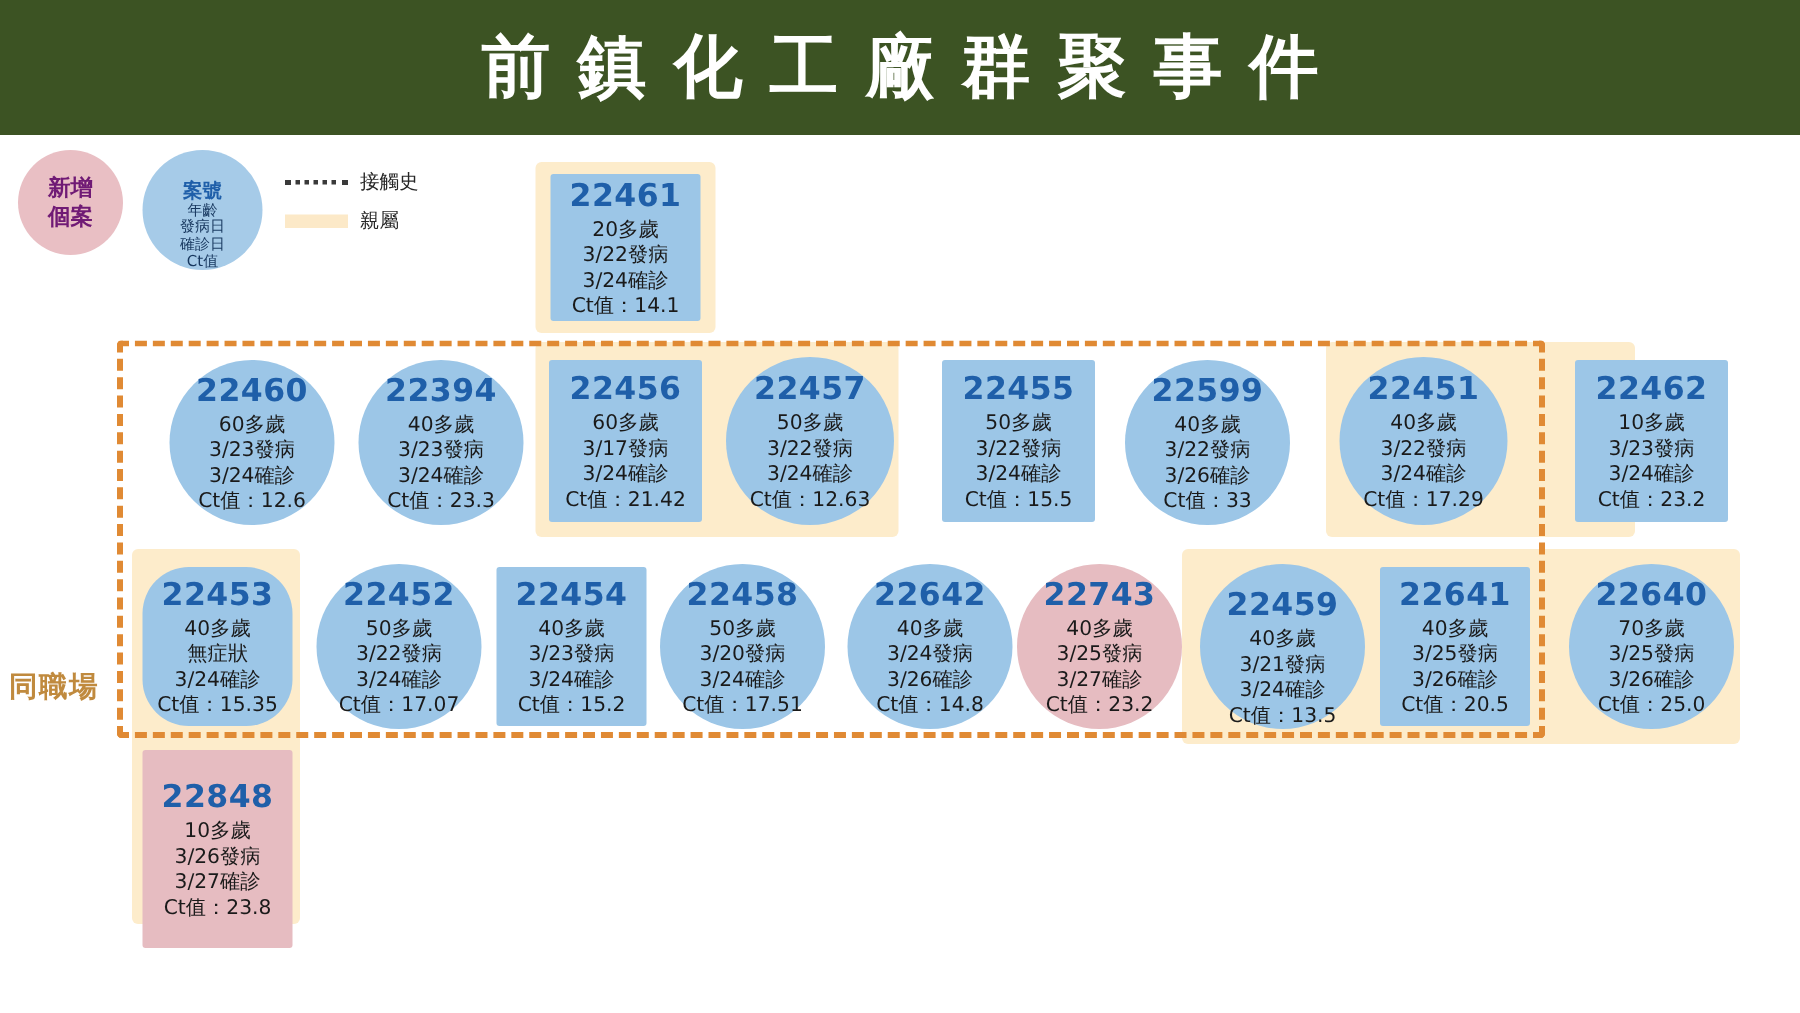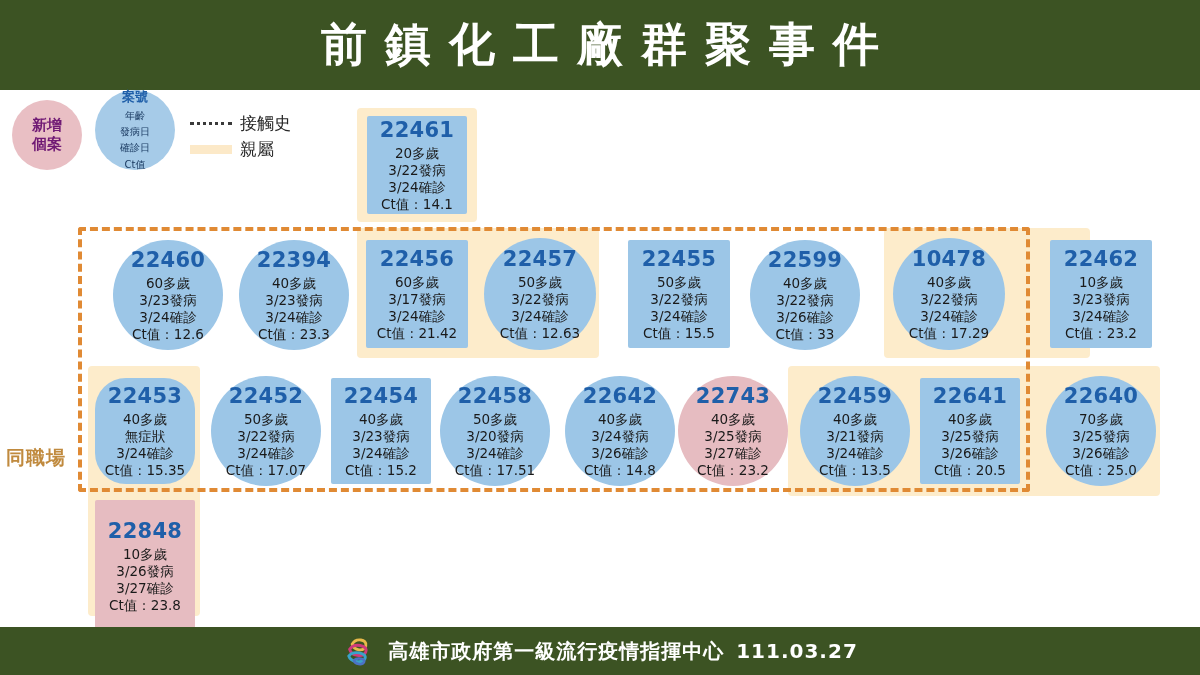--- a/index.html
+++ b/index.html
@@ -48,24 +48,24 @@
   
   .legend-newcase{
     position:absolute;left:12px;top:100px;width:70px;height:70px;
     border-radius:50%;
     background:#e9bfc4;
     display:flex;flex-direction:column;align-items:center;justify-content:center;
     color:#701a75;font-weight:bold;font-size:15px;line-height:1.25;
     font-family:"DejaVu Sans","Liberation Sans",sans-serif;
   }
   .legend-bluekey{
-    position:absolute;left:95px;top:90px;width:80px;height:80px;
+    position:absolute;left:95px;top:100px;width:80px;height:80px;
     border-radius:50%;
     background:#a6cbe8;
-    display:flex;flex-direction:column;align-items:center;justify-content:space-between;
+    display:flex;flex-direction:column;align-items:center;justify-content:flex-end;
     color:#17375e;line-height:1.12;
     font-family:"DejaVu Sans","Liberation Sans",sans-serif;
   }
   .legend-bluekey .k-id{font-size:13px;font-weight:bold;color:#1f5fa9;}
   .legend-bluekey .k-l{font-size:10px;color:#17375e;}
 
   .legend-contact{
     position:absolute;left:190px;top:112px;
     display:flex;align-items:center;gap:8px;
   }
@@ -73,21 +73,21 @@
     position:absolute;left:190px;top:138px;
     display:flex;align-items:center;gap:8px;
   }
   .dashline{
     width:42px;height:0;border-top:3px dotted #3a3a3a;
   }
   .tanbar{
     width:42px;height:9px;background:#fce9c8;
   }
   .legend-label{
-    font-size:17px;color:#262626;
+    font-size:13px;color:#262626;
     font-family:"DejaVu Sans","Liberation Sans",sans-serif;
   }
 
   
   .workplace-box{
     position:absolute;
     left:78px;top:227px;width:952px;height:265px;
     border:4px dashed #e08a34;
     box-sizing:border-box;
     border-radius:3px;
@@ -214,21 +214,21 @@
 
   <div class="case blue circle" style="left:750px;top:240px;width:110px;height:110px;">
     <div class="cid">22599</div>
     <div class="cl">40多歲</div>
     <div class="cl">3/22發病</div>
     <div class="cl">3/26確診</div>
     <div class="cl">Ct值：33</div>
   </div>
 
   <div class="case blue circle" style="left:893px;top:238px;width:112px;height:112px;">
-    <div class="cid">10478</div>
+    <div class="cid">22451</div>
     <div class="cl">40多歲</div>
     <div class="cl">3/22發病</div>
     <div class="cl">3/24確診</div>
     <div class="cl">Ct值：17.29</div>
   </div>
 
   <div class="case blue square" style="left:1050px;top:240px;width:102px;height:108px;">
     <div class="cid">22462</div>
     <div class="cl">10多歲</div>
     <div class="cl">3/23發病</div>
@@ -277,21 +277,21 @@
   </div>
 
   <div class="case pink circle" style="left:678px;top:376px;width:110px;height:110px;">
     <div class="cid">22743</div>
     <div class="cl">40多歲</div>
     <div class="cl">3/25發病</div>
     <div class="cl">3/27確診</div>
     <div class="cl">Ct值：23.2</div>
   </div>
 
-  <div class="case blue circle" style="left:800px;top:376px;width:110px;height:110px;">
+  <div class="case blue circle" style="left:800px;top:376px;width:110px;height:110px;justify-content:flex-end;">
     <div class="cid">22459</div>
     <div class="cl">40多歲</div>
     <div class="cl">3/21發病</div>
     <div class="cl">3/24確診</div>
     <div class="cl">Ct值：13.5</div>
   </div>
 
   <div class="case blue square" style="left:920px;top:378px;width:100px;height:106px;">
     <div class="cid">22641</div>
     <div class="cl">40多歲</div>
@@ -309,26 +309,14 @@
   </div>
 
   <div class="case pink square" style="left:95px;top:500px;width:100px;height:132px;">
     <div class="cid">22848</div>
     <div class="cl">10多歲</div>
     <div class="cl">3/26發病</div>
     <div class="cl">3/27確診</div>
     <div class="cl">Ct值：23.8</div>
   </div>
 
-  <div class="footer">
-    <span class="footer-logo">
-      <svg viewBox="0 0 40 40" width="34" height="34" aria-hidden="true">
-        <path d="M12 12 C16 4, 30 6, 28 14 C26 21, 14 20, 12 12 Z" fill="none" stroke="#e8b94a" stroke-width="3.4" stroke-linecap="round"></path>
-        <path d="M9 18 C14 10, 31 13, 28 21 C25 28, 11 26, 9 18 Z" fill="none" stroke="#cf3a7a" stroke-width="3.4" stroke-linecap="round"></path>
-        <path d="M8 26 C13 19, 30 22, 27 29 C24 35, 10 33, 8 26 Z" fill="none" stroke="#3aa3c9" stroke-width="3.4" stroke-linecap="round"></path>
-        <path d="M14 31 C18 27, 28 29, 26 33 C24 37, 15 36, 14 31 Z" fill="none" stroke="#4b73c4" stroke-width="3" stroke-linecap="round"></path>
-      </svg>
-    </span>
-    <span class="footer-text">高雄市政府第一級流行疫情指揮中心</span>
-    <span class="footer-text">111.03.27</span>
-  </div>
 
 </div>
 
 </body></html>

